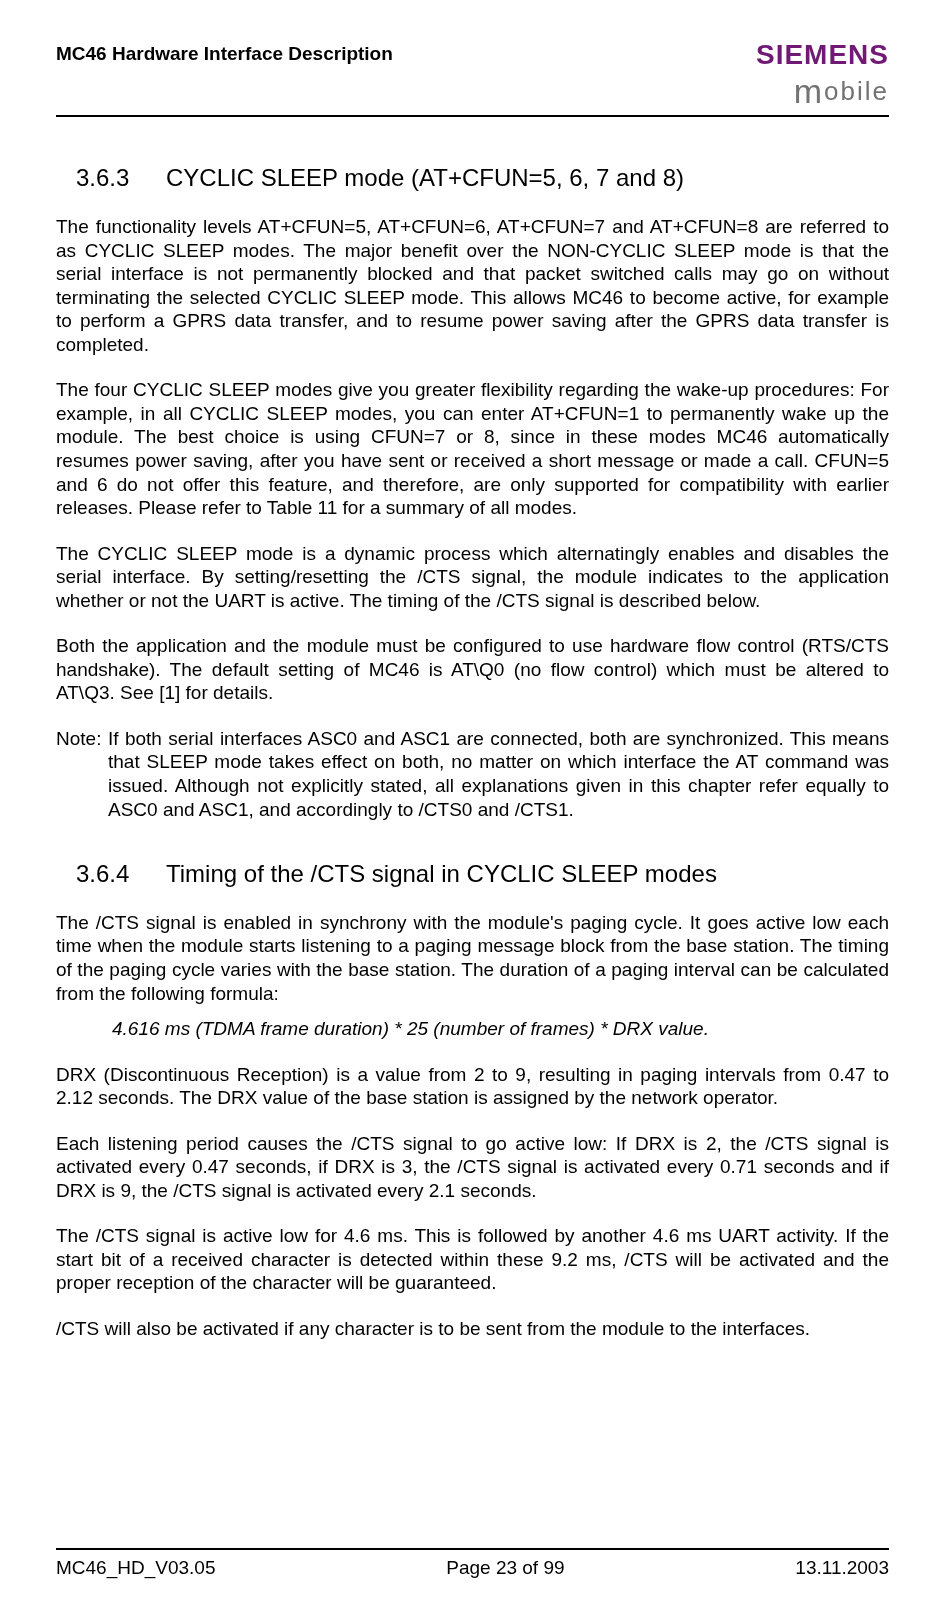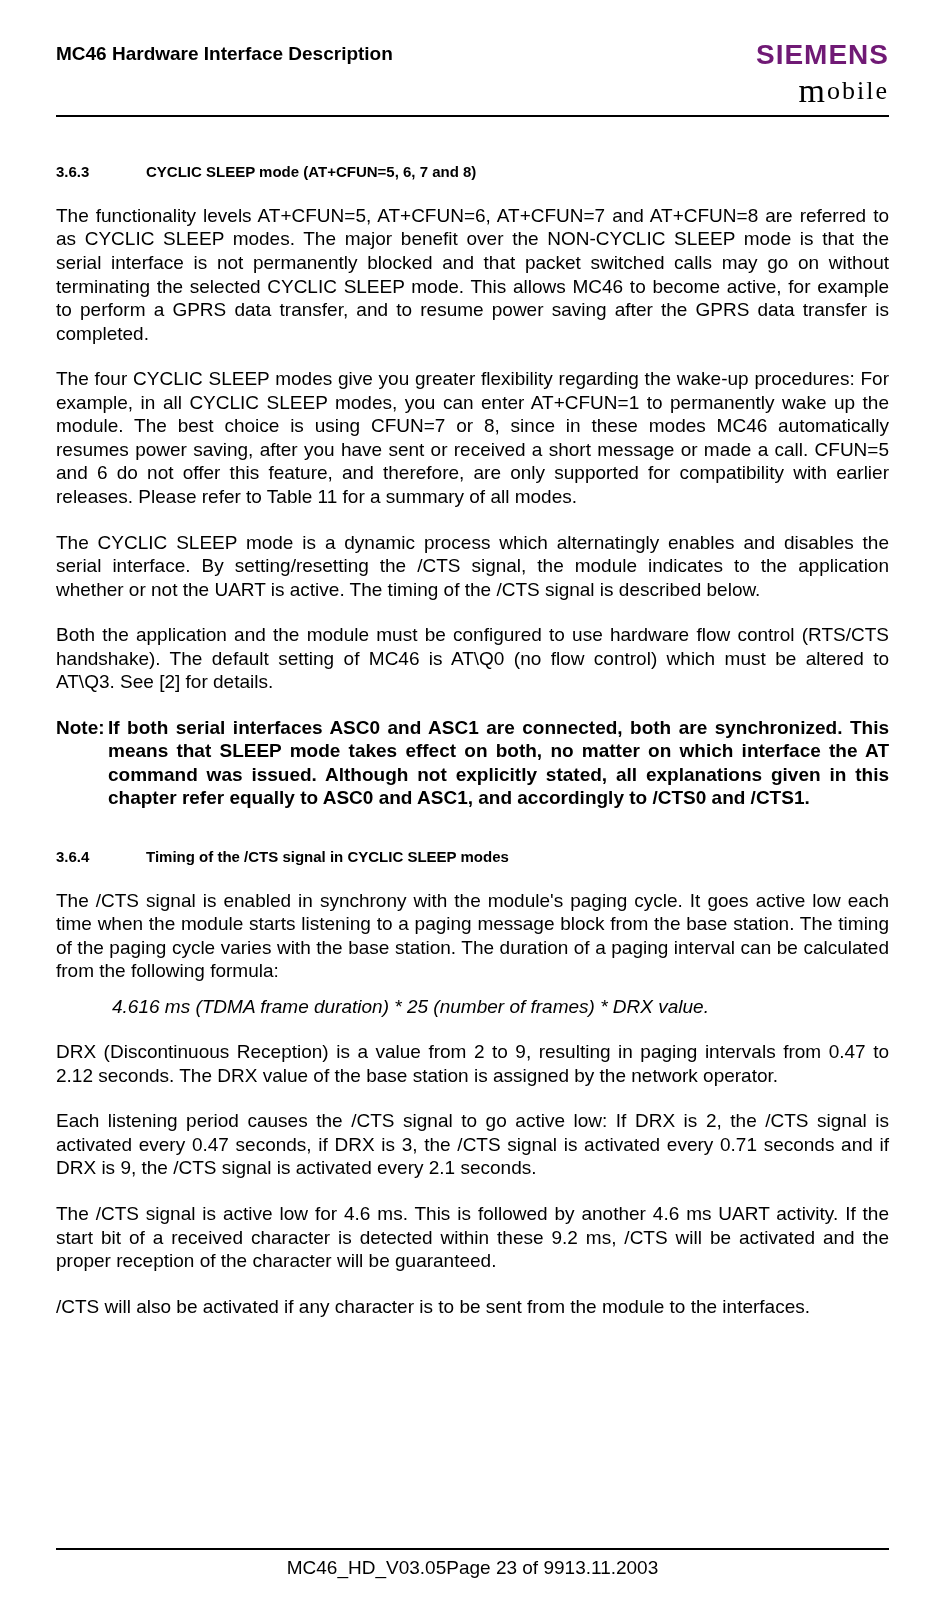--- a/index.html
+++ b/index.html
@@ -28,48 +28,49 @@
   .logo { text-align: right; }
   .logo-siemens {
     font-family: Arial, sans-serif;
     font-weight: 900;
     font-size: 28px;
     letter-spacing: 1px;
     color: #701a75;
     line-height: 0.9;
   }
   .logo-mobile {
-    font-family: Liberation Serif, serif;
+    font-family: Liberation Sans, sans-serif;
     font-weight: normal;
     font-size: 26px;
     letter-spacing: 2px;
-    color: #000000;
+    color: #737373;
   }
   .logo-mobile .m { font-size: 34px; font-style: normal; display:inline-block; transform: translateY(3px); }
   h2 {
-    font-size: 15px;
-    font-weight: bold;
+    font-size: 24px;
+    font-weight: normal;
     margin-bottom: 22px;
+    margin-left: 20px;
   }
   h2 .secnum { display:inline-block; width: 90px; }
   .para { text-align: justify; margin-bottom: 22px; }
   .para-tight { text-align: justify; margin-bottom: 12px; }
   .indent-formula { margin-left: 56px; font-style: italic; margin-bottom: 22px; }
-  .note-block { display: flex; text-align: justify; margin-bottom: 38px; font-weight: bold; }
+  .note-block { display: flex; text-align: justify; margin-bottom: 38px; }
   .note-label { flex: 0 0 52px; }
   .note-body { flex: 1; }
   .footer {
     position: absolute;
     bottom: 38px;
     left: 56px;
     right: 56px;
     border-top: 2px solid #000;
     padding-top: 6px;
     display: flex;
-    justify-content: center;
+    justify-content: space-between;
     font-size: 19px;
   }
 </style>
 </head>
 <body>
 
 <div class="header">
   <div class="header-left">
     <div>MC46 Hardware Interface Description</div>
   </div>
@@ -79,21 +80,21 @@
   </div>
 </div>
 
 <h2>
   <span class="secnum">3.6.3</span><span>CYCLIC SLEEP mode (AT+CFUN=5, 6, 7 and 8)</span>
 </h2>
 
 <p class="para">The functionality levels AT+CFUN=5, AT+CFUN=6, AT+CFUN=7 and AT+CFUN=8 are referred to as CYCLIC SLEEP modes. The major benefit over the NON-CYCLIC SLEEP mode is that the serial interface is not permanently blocked and that packet switched calls may go on without terminating the selected CYCLIC SLEEP mode. This allows MC46 to become active, for example to perform a GPRS data transfer, and to resume power saving after the GPRS data transfer is completed.</p>
 <p class="para">The four CYCLIC SLEEP modes give you greater flexibility regarding the wake-up procedures: For example, in all CYCLIC SLEEP modes, you can enter AT+CFUN=1 to permanently wake up the module. The best choice is using CFUN=7 or 8, since in these modes MC46 automatically resumes power saving, after you have sent or received a short message or made a call. CFUN=5 and 6 do not offer this feature, and therefore, are only supported for compatibility with earlier releases. Please refer to Table 11 for a summary of all modes.</p>
 <p class="para">The CYCLIC SLEEP mode is a dynamic process which alternatingly enables and disables the serial interface. By setting/resetting the /CTS signal, the module indicates to the application whether or not the UART is active. The timing of the /CTS signal is described below.</p>
-<p class="para">Both the application and the module must be configured to use hardware flow control (RTS/CTS handshake). The default setting of MC46 is AT\Q0 (no flow control) which must be altered to AT\Q3. See [2] for details.</p>
+<p class="para">Both the application and the module must be configured to use hardware flow control (RTS/CTS handshake). The default setting of MC46 is AT\Q0 (no flow control) which must be altered to AT\Q3. See [1] for details.</p>
 
 <div class="note-block">
   <div class="note-label">Note:</div>
   <div class="note-body">If both serial interfaces ASC0 and ASC1 are connected, both are synchronized. This means that SLEEP mode takes effect on both, no matter on which interface the AT command was issued. Although not explicitly stated, all explanations given in this chapter refer equally to ASC0 and ASC1, and accordingly to /CTS0 and /CTS1.</div>
 </div>
 
 <h2>
   <span class="secnum">3.6.4</span><span>Timing of the /CTS signal in CYCLIC SLEEP modes</span>
 </h2>
 

